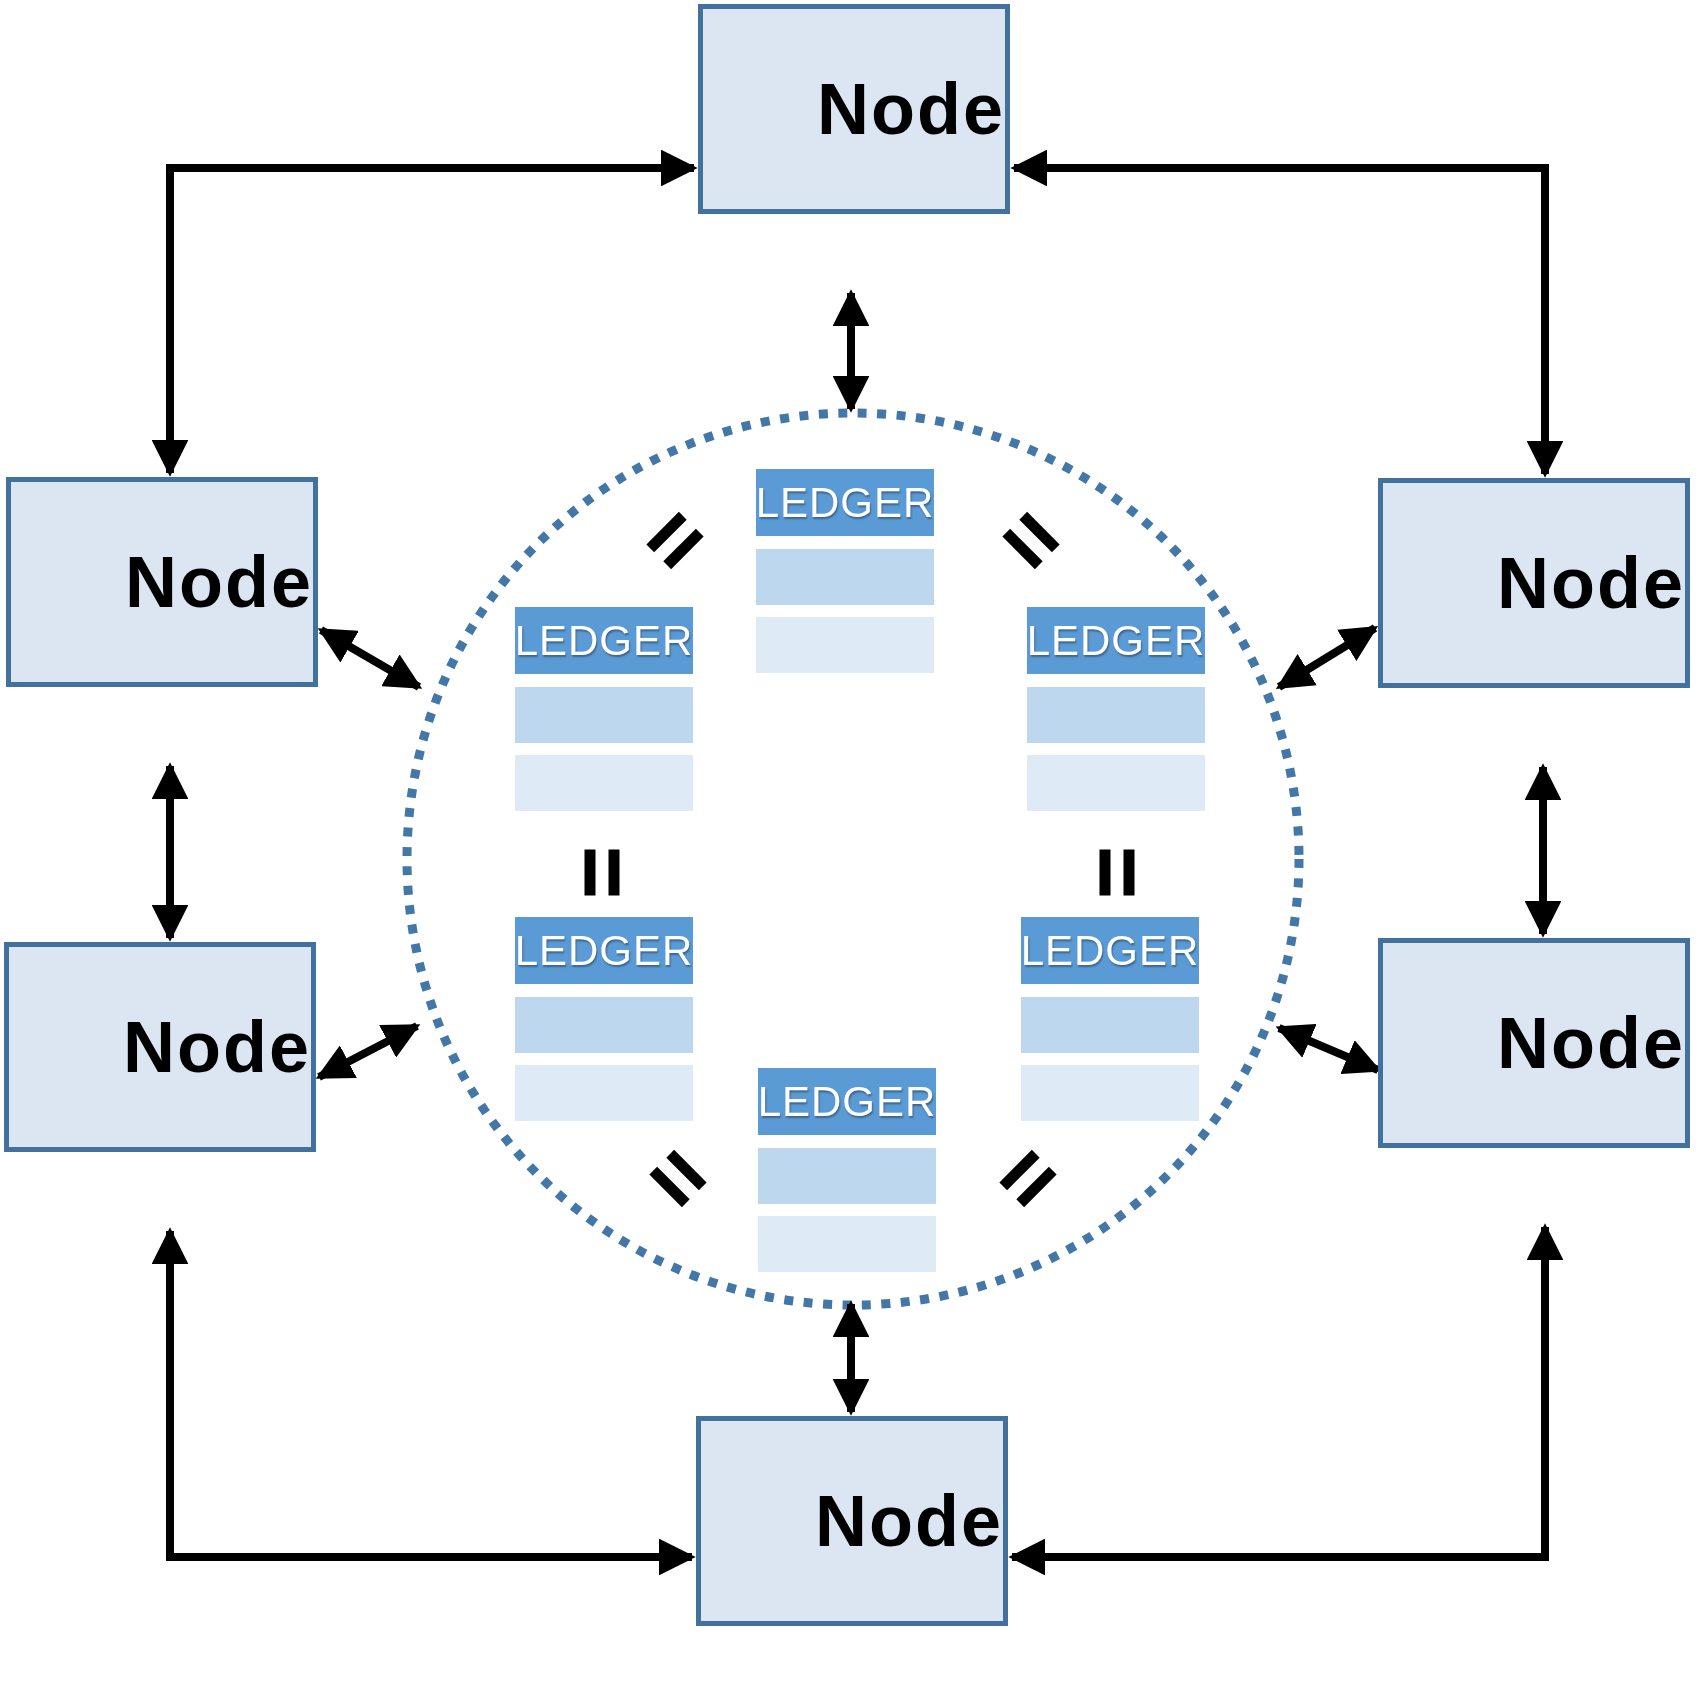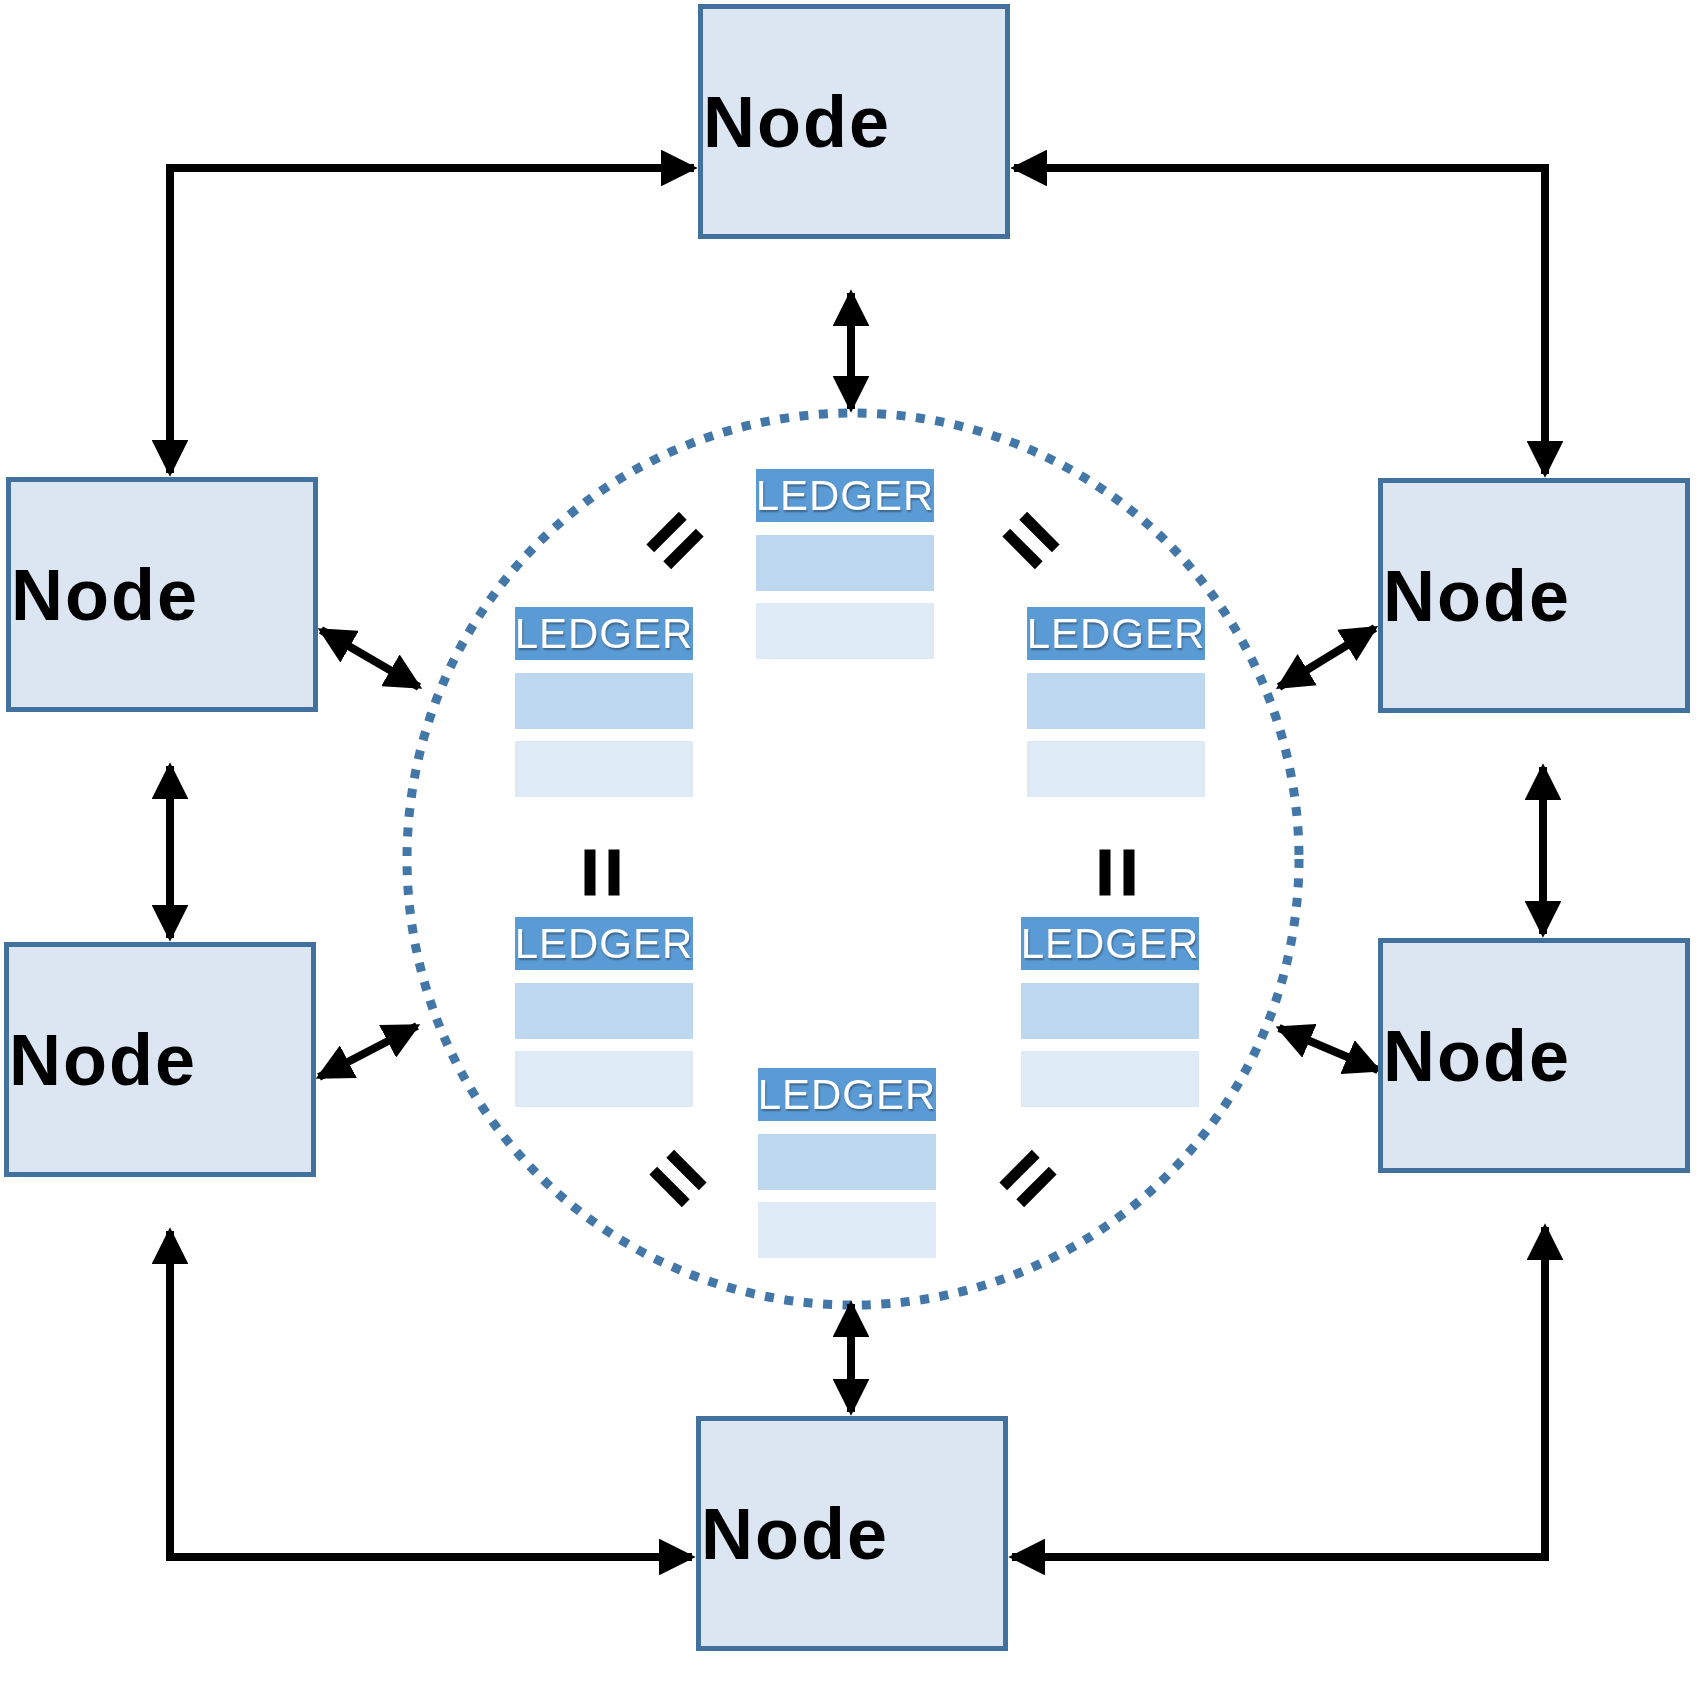--- a/index.html
+++ b/index.html
@@ -17,40 +17,40 @@
   }
   .arrow-layer {
     position: absolute;
     left: 0; top: 0;
     width: 1698px;
     height: 1706px;
   }
   .node {
     position: absolute;
     width: 312px;
-    height: 235px;
+    height: 210px;
     box-sizing: border-box;
     background: #dbe6f2;
     border: 5px solid #41719c;
     display: flex;
     align-items: center;
-    justify-content: flex-start;
+    justify-content: flex-end;
   }
   .node-label {
     font-size: 72px;
     font-weight: bold;
     color: #000000;
     letter-spacing: 2px;
   }
   .ledger {
     position: absolute;
     width: 178px;
   }
   .ledger-header {
-    height: 53px;
+    height: 67px;
     background: #5b9bd5;
     color: #ffffff;
     font-size: 42px;
     letter-spacing: 1px;
     display: flex;
     align-items: center;
     justify-content: center;
     text-shadow: 1px 2px 2px rgba(0,0,0,0.35);
   }
   .ledger-row {

